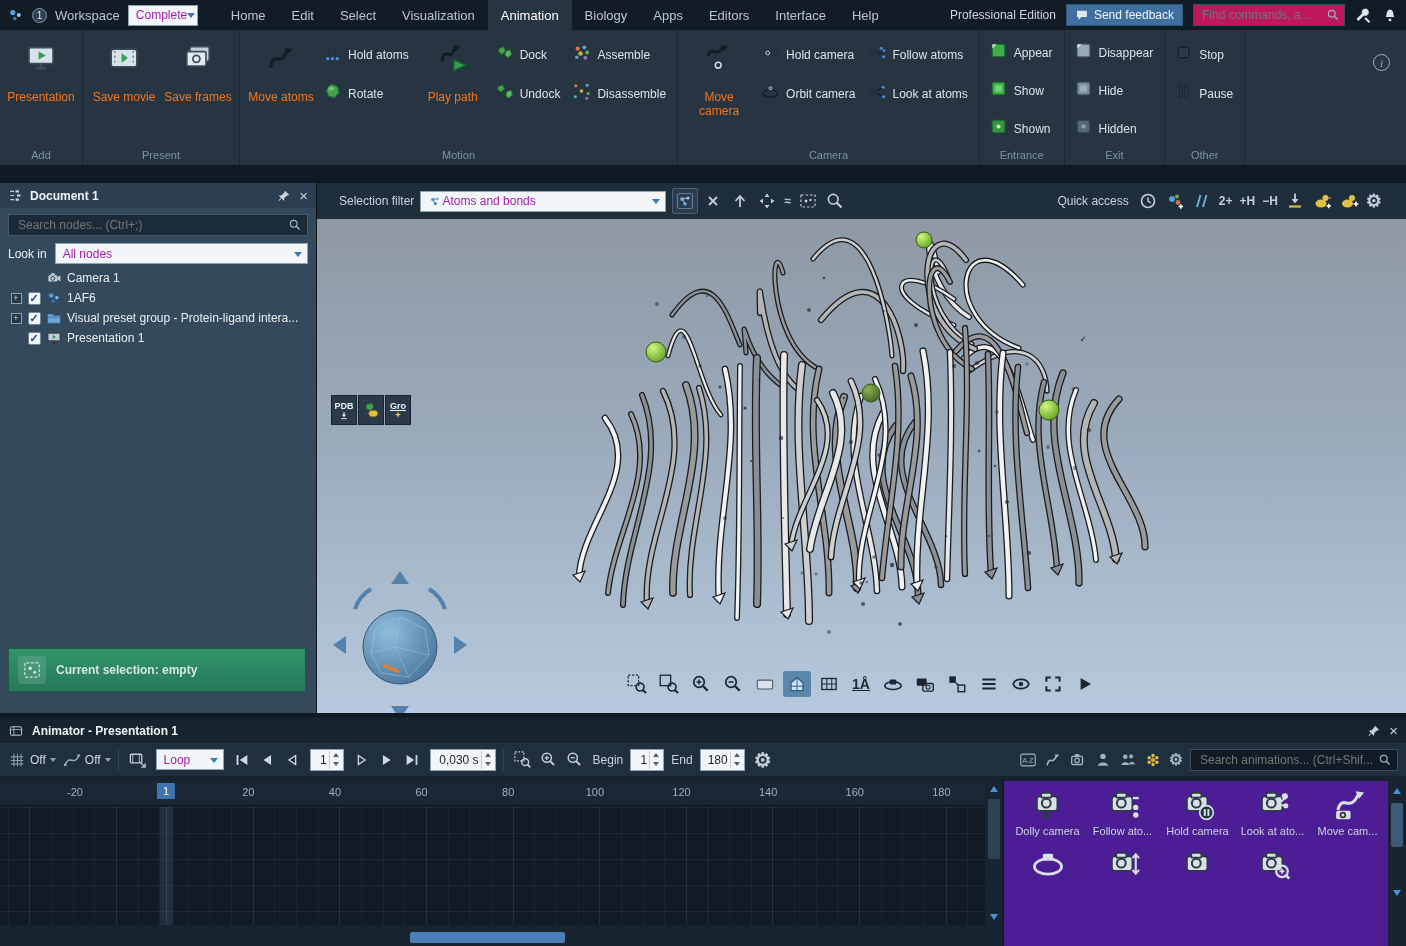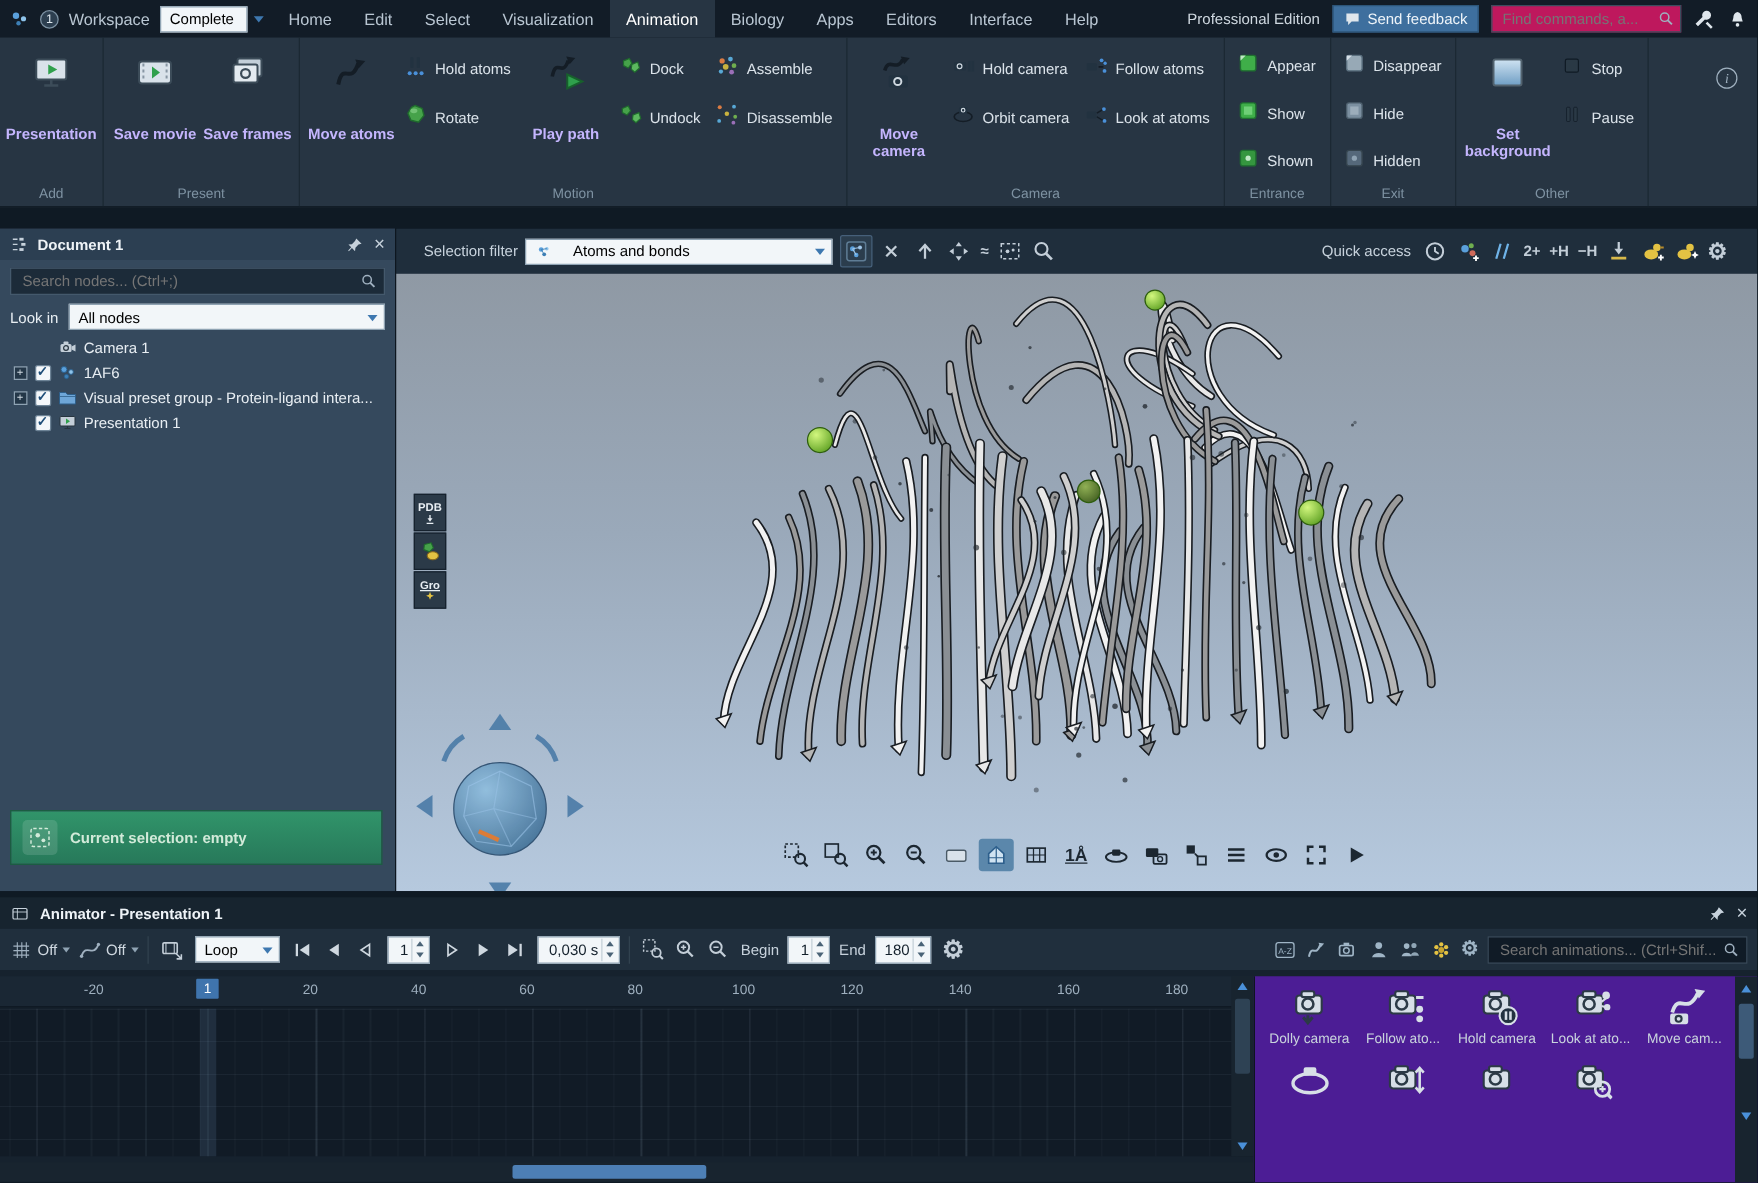--- a/index.html
+++ b/index.html
@@ -9,43 +9,43 @@
   .ibtn{display:inline-flex;align-items:center;justify-content:center;padding:2px;cursor:pointer;}
   .tic{font-weight:bold;line-height:1;}
   svg.ic{display:block;}
 
   
   .titlebar{position:absolute;left:0;top:0;width:1406px;height:30px;background:#121c27;
             display:flex;align-items:center;gap:8px;padding:0 8px;color:#b9c6d2;font-size:13px;}
   .badge{width:15px;height:15px;border-radius:50%;background:#2d3f50;border:1px solid #7e93a4;
          font-size:10px;display:flex;align-items:center;justify-content:center;color:#dfe7ee;}
   .wsel{height:21px;background:#f2f6f9;border:1px solid #8fa3b3;display:flex;align-items:center;
-        gap:16px;padding:0 5px 0 7px;font-size:12px;color:#000000;cursor:pointer;}
+        gap:0;padding:0 5px 0 7px;font-size:12px;color:#a21caf;cursor:pointer;}
   .wsel .arr{width:0;height:0;border:4px solid transparent;border-top:5.5px solid #3e78b0;margin-top:5px;}
   #menu-tabs{display:flex;height:30px;margin-left:12px;}
   .menu-tab{padding:0 13px;display:flex;align-items:center;cursor:pointer;color:#b9c6d2;}
   .menu-tab.active{background:#273543;color:#fff;}
   .tb-right{margin-left:auto;display:flex;align-items:center;gap:10px;}
   .edition{color:#cfd8e0;font-size:12px;}
   .feedback-btn{height:22px;background:#3e6f9e;border:1px solid #2c5579;color:#eef4f9;font-size:12px;
                 display:flex;align-items:center;gap:5px;padding:0 8px;cursor:pointer;}
   .tb-search{height:22px;width:152px;background:#be185d;border:1px solid #3b4d5e;display:flex;align-items:center;padding:0 4px 0 6px;}
   .tb-search input{flex:1;background:transparent;border:none;outline:none;color:#cfd8e0;font-size:12px;width:100px;
                    font-family:"Liberation Sans",sans-serif;}
 
   
   .ribbon{position:absolute;left:0;top:30px;width:1406px;height:136px;background:#273543;border-bottom:1px solid #0d161f;}
   #ribbon-groups{display:flex;height:100%;}
   .rgroup{display:flex;flex-direction:column;border-right:1px solid #1b2833;padding:3px 5px 0;}
   .rbody{flex:1;display:flex;align-items:stretch;gap:2px;}
   .rcol{display:flex;flex-direction:column;}
   .rcol.n2{gap:16px;padding-top:8px;}
   .rcol.n3{gap:15px;padding-top:6px;}
-  .rbig{width:72px;display:flex;flex-direction:column;align-items:center;padding-top:9px;gap:26px;
-        font-size:12px;color:#c4b5fd;text-align:center;cursor:pointer;font-weight:bold;}
+  .rbig{width:72px;display:flex;flex-direction:column;align-items:center;padding-top:9px;gap:16px;
+        font-size:12px;color:#f97316;text-align:center;cursor:pointer;}
   .rsmall{display:flex;align-items:flex-end;gap:6px;padding:2px 6px 2px 4px;font-size:12px;color:#dbe3ea;cursor:pointer;white-space:nowrap;}
   .rglabel{height:19px;text-align:center;color:#7e92a2;font-size:11px;padding-top:3px;}
   .info-circle{position:absolute;right:16px;top:24px;width:17px;height:17px;border-radius:50%;
                border:1.5px solid #9fb0bf;color:#9fb0bf;display:flex;align-items:center;justify-content:center;
                font-size:11px;font-family:"Liberation Serif",serif;font-style:italic;cursor:pointer;}
 
   
   .doc-panel{position:absolute;left:0;top:183px;width:316px;height:530px;background:#35495d;}
   .dp-head{height:25px;display:flex;align-items:center;gap:7px;padding:0 8px;background:#2c3f52;}
   .dp-title{font-weight:bold;color:#eef3f7;font-size:12px;}
@@ -73,21 +73,21 @@
   .viewport{position:absolute;left:316px;top:183px;width:1090px;height:530px;border-left:1px solid #0d161f;}
   .vp-toolbar{position:absolute;left:0;top:0;right:0;height:36px;background:#1f2e3c;
               display:flex;align-items:center;gap:6px;padding:0 22px;}
   .filter-dd{width:246px;}
   .iconrow{display:flex;align-items:center;gap:3px;}
   .vp-right{margin-left:auto;display:flex;align-items:center;gap:7px;}
   .boxed{border:1px solid #46607a;background:#2b3d4d;border-radius:2px;}
   .vp-canvas{position:absolute;left:0;top:36px;right:0;bottom:0;overflow:hidden;cursor:crosshair;
              background:linear-gradient(180deg,#8f99a4 0%,#9aa9ba 42%,#b6c9de 100%);}
   #protein-svg{position:absolute;left:0;top:0;}
-  .side-stack{position:absolute;left:14px;top:176px;display:flex;flex-direction:column;gap:1px;}
+  .side-stack{position:absolute;left:14px;top:176px;display:flex;flex-direction:row;gap:1px;}
   .side-btn{width:26px;height:30px;background:#2b3a48;border:1px solid #16222e;color:#e8eef3;
             display:flex;flex-direction:column;align-items:center;justify-content:center;font-size:9px;font-weight:bold;cursor:pointer;}
   .nav-widget{position:absolute;left:8px;top:346px;opacity:.92;}
   .vp-bottom{position:absolute;left:306px;top:452px;display:flex;align-items:center;gap:4px;}
   .vp-bottom .ibtn{width:28px;height:26px;}
   .vp-bottom .ibtn.sel{background:#5b87ab;border-radius:3px;}
 
   
   .animator{position:absolute;left:0;top:713px;width:1406px;height:293px;background:#16222e;border-top:5px solid #0f1a24;}
   .an-head{height:25px;background:#17242f;display:flex;align-items:center;gap:8px;padding:0 8px;}
@@ -439,28 +439,20 @@
                   <circle cx="10" cy="10" r="2.2" fill="#8fa3b3"></circle>
                 </svg>
                 <span class="rlab">Hidden</span>
               </div>
             </div>
           </div>
           <div class="rglabel">Exit</div>
         </div>
         <div class="rgroup">
           <div class="rbody">
-            <div class="rcol ">
-              <div class="rbig">
-                <svg class="ic" width="32" height="32" viewBox="0 0 20 20">
-                  <rect x="3" y="3.5" width="14" height="13" rx="1" fill="url(#bgg)" stroke="#52626e"></rect>
-                </svg>
-                <span class="rlab">Set background</span>
-              </div>
-            </div>
             <div class="rcol n2">
               <div class="rsmall">
                 <svg class="ic" width="19" height="19" viewBox="0 0 20 20">
                   <rect x="4.5" y="4.5" width="11" height="11" rx="1.5" fill="#2a3945" stroke="#0f1a24"></rect>
                 </svg>
                 <span class="rlab">Stop</span>
               </div>
               <div class="rsmall">
                 <svg class="ic" width="19" height="19" viewBox="0 0 20 20">
                   <rect x="5.5" y="4" width="3" height="12" rx=".8" fill="#2a3945" stroke="#0f1a24" stroke-width=".6"></rect>

